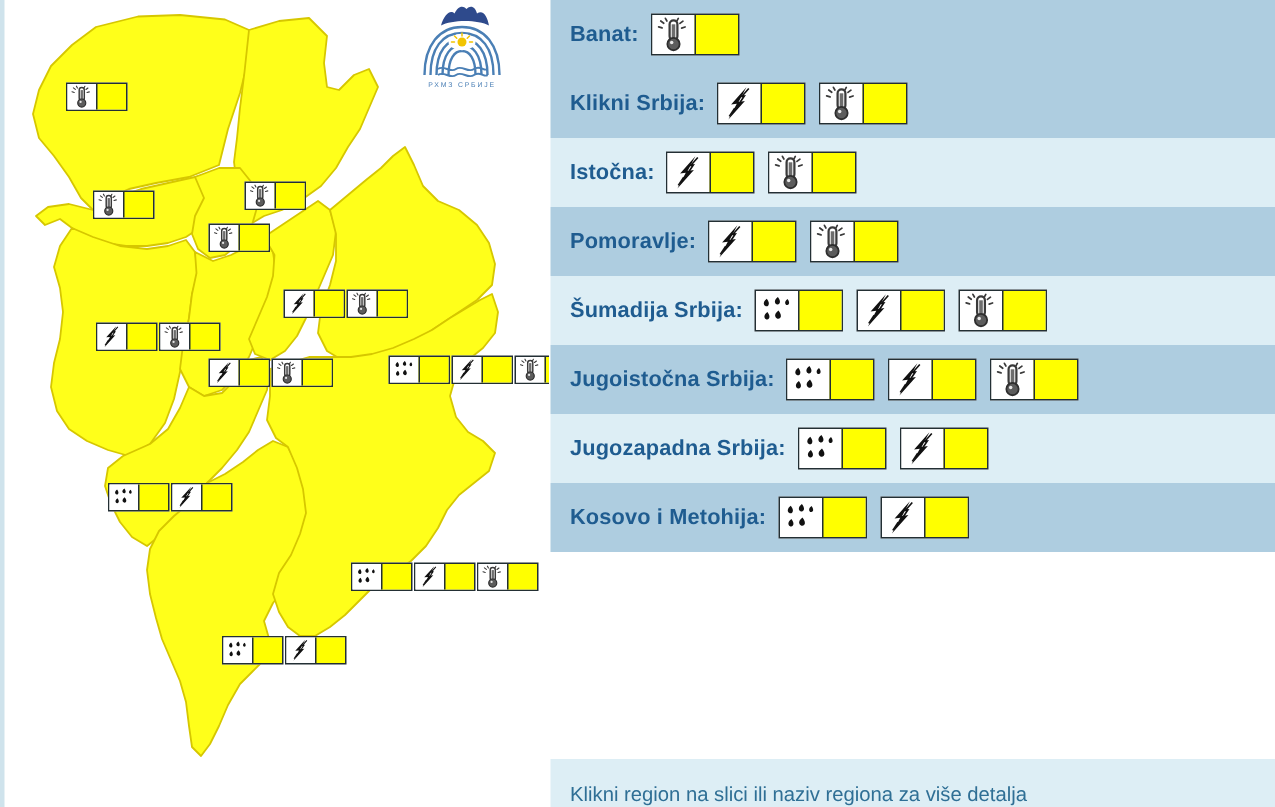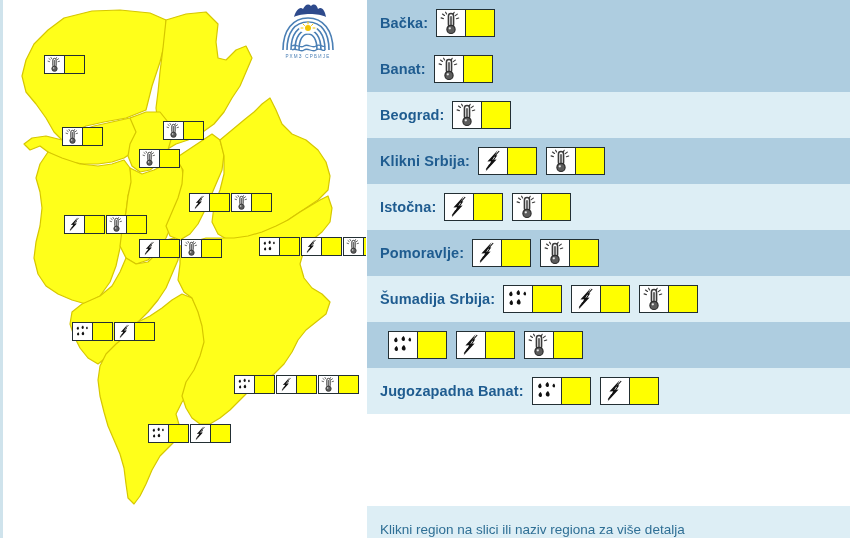--- a/index.html
+++ b/index.html
@@ -525,21 +525,21 @@
             </svg>
             <span class="lvl" style="background: rgb(255, 255, 0);"></span>
           </div>
         </div>
       </div>
   </div>
 
   <div id="table-panel">
     <div id="region-list">
         <div class="region-row odd">
-          <span class="region-name">Bačka:</span>
+          <span class="region-name">Banat:</span>
           <div class="icons-slot">
             <div class="wbox lg">
               <svg width="28" height="26" viewBox="0 0 28 26" class="sym">
                 <g stroke="#3a3a3a" stroke-width="1.15" stroke-linecap="round">
                   <line x1="7.5" y1="5.5" x2="5.5" y2="4"></line>
                   <line x1="6.4" y1="8.6" x2="4.1" y2="7.9"></line>
                   <line x1="9.6" y1="4" x2="8.6" y2="2.2"></line>
                   <line x1="18.3" y1="5.6" x2="20.3" y2="4.1"></line>
                   <line x1="19.4" y1="8.7" x2="21.7" y2="8"></line>
                   <line x1="16.2" y1="4.1" x2="17.2" y2="2.3"></line>
@@ -547,65 +547,81 @@
                 <rect x="11.4" y="3.6" width="5.2" height="13.2" rx="2.6" fill="#ffffff" stroke="#3a3a3a" stroke-width="1.5"></rect>
                 <rect x="12.8" y="6.2" width="2.4" height="10" fill="#6d6d6d"></rect>
                 <circle cx="14" cy="19.4" r="4.1" fill="#5c5c5c" stroke="#2e2e2e" stroke-width="1.2"></circle>
                 <circle cx="12.8" cy="18.3" r="1.15" fill="#ffffff" opacity="0.85"></circle>
               </svg>
               <span class="lvl" style="background: rgb(255, 255, 0);"></span>
             </div>
           </div>
         </div>
         <div class="region-row odd">
-          <span class="region-name">Banat:</span>
+          <span class="region-name">Klikni Srbija:</span>
           <div class="icons-slot">
+            <div class="wbox lg">
+              <svg width="28" height="26" viewBox="0 0 28 26" class="sym">
+                <path d="M18.6,2.2 L8.4,13.6 L12.2,13.2 L6.6,23.6 L17.6,11.4 L13.4,12.0 Z" fill="#111111"></path>
+                <path d="M20.2,3.0 L15.6,8.2 L17.2,8.0 L13.2,14.0" fill="none" stroke="#111111" stroke-width="1.1"></path>
+                <path d="M10.8,16.2 L7.2,21.6" fill="none" stroke="#111111" stroke-width="1.1"></path>
+              </svg>
+              <span class="lvl" style="background: rgb(255, 255, 0);"></span>
+            </div>
             <div class="wbox lg">
               <svg width="28" height="26" viewBox="0 0 28 26" class="sym">
                 <g stroke="#3a3a3a" stroke-width="1.15" stroke-linecap="round">
                   <line x1="7.5" y1="5.5" x2="5.5" y2="4"></line>
                   <line x1="6.4" y1="8.6" x2="4.1" y2="7.9"></line>
                   <line x1="9.6" y1="4" x2="8.6" y2="2.2"></line>
                   <line x1="18.3" y1="5.6" x2="20.3" y2="4.1"></line>
                   <line x1="19.4" y1="8.7" x2="21.7" y2="8"></line>
                   <line x1="16.2" y1="4.1" x2="17.2" y2="2.3"></line>
                 </g>
                 <rect x="11.4" y="3.6" width="5.2" height="13.2" rx="2.6" fill="#ffffff" stroke="#3a3a3a" stroke-width="1.5"></rect>
                 <rect x="12.8" y="6.2" width="2.4" height="10" fill="#6d6d6d"></rect>
                 <circle cx="14" cy="19.4" r="4.1" fill="#5c5c5c" stroke="#2e2e2e" stroke-width="1.2"></circle>
                 <circle cx="12.8" cy="18.3" r="1.15" fill="#ffffff" opacity="0.85"></circle>
               </svg>
               <span class="lvl" style="background: rgb(255, 255, 0);"></span>
             </div>
           </div>
         </div>
         <div class="region-row even">
-          <span class="region-name">Beograd:</span>
+          <span class="region-name">Istočna:</span>
           <div class="icons-slot">
+            <div class="wbox lg">
+              <svg width="28" height="26" viewBox="0 0 28 26" class="sym">
+                <path d="M18.6,2.2 L8.4,13.6 L12.2,13.2 L6.6,23.6 L17.6,11.4 L13.4,12.0 Z" fill="#111111"></path>
+                <path d="M20.2,3.0 L15.6,8.2 L17.2,8.0 L13.2,14.0" fill="none" stroke="#111111" stroke-width="1.1"></path>
+                <path d="M10.8,16.2 L7.2,21.6" fill="none" stroke="#111111" stroke-width="1.1"></path>
+              </svg>
+              <span class="lvl" style="background: rgb(255, 255, 0);"></span>
+            </div>
             <div class="wbox lg">
               <svg width="28" height="26" viewBox="0 0 28 26" class="sym">
                 <g stroke="#3a3a3a" stroke-width="1.15" stroke-linecap="round">
                   <line x1="7.5" y1="5.5" x2="5.5" y2="4"></line>
                   <line x1="6.4" y1="8.6" x2="4.1" y2="7.9"></line>
                   <line x1="9.6" y1="4" x2="8.6" y2="2.2"></line>
                   <line x1="18.3" y1="5.6" x2="20.3" y2="4.1"></line>
                   <line x1="19.4" y1="8.7" x2="21.7" y2="8"></line>
                   <line x1="16.2" y1="4.1" x2="17.2" y2="2.3"></line>
                 </g>
                 <rect x="11.4" y="3.6" width="5.2" height="13.2" rx="2.6" fill="#ffffff" stroke="#3a3a3a" stroke-width="1.5"></rect>
                 <rect x="12.8" y="6.2" width="2.4" height="10" fill="#6d6d6d"></rect>
                 <circle cx="14" cy="19.4" r="4.1" fill="#5c5c5c" stroke="#2e2e2e" stroke-width="1.2"></circle>
                 <circle cx="12.8" cy="18.3" r="1.15" fill="#ffffff" opacity="0.85"></circle>
               </svg>
               <span class="lvl" style="background: rgb(255, 255, 0);"></span>
             </div>
           </div>
         </div>
         <div class="region-row odd">
-          <span class="region-name">Klikni Srbija:</span>
+          <span class="region-name">Pomoravlje:</span>
           <div class="icons-slot">
             <div class="wbox lg">
               <svg width="28" height="26" viewBox="0 0 28 26" class="sym">
                 <path d="M18.6,2.2 L8.4,13.6 L12.2,13.2 L6.6,23.6 L17.6,11.4 L13.4,12.0 Z" fill="#111111"></path>
                 <path d="M20.2,3.0 L15.6,8.2 L17.2,8.0 L13.2,14.0" fill="none" stroke="#111111" stroke-width="1.1"></path>
                 <path d="M10.8,16.2 L7.2,21.6" fill="none" stroke="#111111" stroke-width="1.1"></path>
               </svg>
               <span class="lvl" style="background: rgb(255, 255, 0);"></span>
             </div>
             <div class="wbox lg">
@@ -621,22 +637,34 @@
                 <rect x="11.4" y="3.6" width="5.2" height="13.2" rx="2.6" fill="#ffffff" stroke="#3a3a3a" stroke-width="1.5"></rect>
                 <rect x="12.8" y="6.2" width="2.4" height="10" fill="#6d6d6d"></rect>
                 <circle cx="14" cy="19.4" r="4.1" fill="#5c5c5c" stroke="#2e2e2e" stroke-width="1.2"></circle>
                 <circle cx="12.8" cy="18.3" r="1.15" fill="#ffffff" opacity="0.85"></circle>
               </svg>
               <span class="lvl" style="background: rgb(255, 255, 0);"></span>
             </div>
           </div>
         </div>
         <div class="region-row even">
-          <span class="region-name">Istočna:</span>
+          <span class="region-name">Šumadija Srbija:</span>
           <div class="icons-slot">
+            <div class="wbox lg">
+              <svg width="28" height="26" viewBox="0 0 28 26" class="sym">
+                <g fill="#111111">
+                  <path d="M7.2,5.2 C8.6,7.0 9.0,8.6 8.2,9.6 C7.4,10.6 6.0,10.3 5.4,9.2 C4.8,8.1 5.4,6.5 7.2,5.2 Z"></path>
+                  <path d="M14.6,4.0 C16.0,5.8 16.4,7.4 15.6,8.4 C14.8,9.4 13.4,9.1 12.8,8.0 C12.2,6.9 12.8,5.3 14.6,4.0 Z"></path>
+                  <path d="M21.0,5.4 C22.1,6.8 22.4,8.1 21.8,8.9 C21.2,9.7 20.1,9.5 19.6,8.6 C19.1,7.7 19.6,6.4 21.0,5.4 Z"></path>
+                  <path d="M7.6,14.0 C9.0,15.8 9.4,17.4 8.6,18.4 C7.8,19.4 6.4,19.1 5.8,18.0 C5.2,16.9 5.8,15.3 7.6,14.0 Z"></path>
+                  <path d="M15.0,13.0 C16.6,15.0 17.1,16.8 16.2,17.9 C15.3,19.0 13.7,18.7 13.0,17.4 C12.3,16.1 13.0,14.4 15.0,13.0 Z"></path>
+                </g>
+              </svg>
+              <span class="lvl" style="background: rgb(255, 255, 0);"></span>
+            </div>
             <div class="wbox lg">
               <svg width="28" height="26" viewBox="0 0 28 26" class="sym">
                 <path d="M18.6,2.2 L8.4,13.6 L12.2,13.2 L6.6,23.6 L17.6,11.4 L13.4,12.0 Z" fill="#111111"></path>
                 <path d="M20.2,3.0 L15.6,8.2 L17.2,8.0 L13.2,14.0" fill="none" stroke="#111111" stroke-width="1.1"></path>
                 <path d="M10.8,16.2 L7.2,21.6" fill="none" stroke="#111111" stroke-width="1.1"></path>
               </svg>
               <span class="lvl" style="background: rgb(255, 255, 0);"></span>
             </div>
             <div class="wbox lg">
               <svg width="28" height="26" viewBox="0 0 28 26" class="sym">
@@ -651,22 +679,34 @@
                 <rect x="11.4" y="3.6" width="5.2" height="13.2" rx="2.6" fill="#ffffff" stroke="#3a3a3a" stroke-width="1.5"></rect>
                 <rect x="12.8" y="6.2" width="2.4" height="10" fill="#6d6d6d"></rect>
                 <circle cx="14" cy="19.4" r="4.1" fill="#5c5c5c" stroke="#2e2e2e" stroke-width="1.2"></circle>
                 <circle cx="12.8" cy="18.3" r="1.15" fill="#ffffff" opacity="0.85"></circle>
               </svg>
               <span class="lvl" style="background: rgb(255, 255, 0);"></span>
             </div>
           </div>
         </div>
         <div class="region-row odd">
-          <span class="region-name">Pomoravlje:</span>
+          <span class="region-name">Jugoistočna Srbija:</span>
           <div class="icons-slot">
+            <div class="wbox lg">
+              <svg width="28" height="26" viewBox="0 0 28 26" class="sym">
+                <g fill="#111111">
+                  <path d="M7.2,5.2 C8.6,7.0 9.0,8.6 8.2,9.6 C7.4,10.6 6.0,10.3 5.4,9.2 C4.8,8.1 5.4,6.5 7.2,5.2 Z"></path>
+                  <path d="M14.6,4.0 C16.0,5.8 16.4,7.4 15.6,8.4 C14.8,9.4 13.4,9.1 12.8,8.0 C12.2,6.9 12.8,5.3 14.6,4.0 Z"></path>
+                  <path d="M21.0,5.4 C22.1,6.8 22.4,8.1 21.8,8.9 C21.2,9.7 20.1,9.5 19.6,8.6 C19.1,7.7 19.6,6.4 21.0,5.4 Z"></path>
+                  <path d="M7.6,14.0 C9.0,15.8 9.4,17.4 8.6,18.4 C7.8,19.4 6.4,19.1 5.8,18.0 C5.2,16.9 5.8,15.3 7.6,14.0 Z"></path>
+                  <path d="M15.0,13.0 C16.6,15.0 17.1,16.8 16.2,17.9 C15.3,19.0 13.7,18.7 13.0,17.4 C12.3,16.1 13.0,14.4 15.0,13.0 Z"></path>
+                </g>
+              </svg>
+              <span class="lvl" style="background: rgb(255, 255, 0);"></span>
+            </div>
             <div class="wbox lg">
               <svg width="28" height="26" viewBox="0 0 28 26" class="sym">
                 <path d="M18.6,2.2 L8.4,13.6 L12.2,13.2 L6.6,23.6 L17.6,11.4 L13.4,12.0 Z" fill="#111111"></path>
                 <path d="M20.2,3.0 L15.6,8.2 L17.2,8.0 L13.2,14.0" fill="none" stroke="#111111" stroke-width="1.1"></path>
                 <path d="M10.8,16.2 L7.2,21.6" fill="none" stroke="#111111" stroke-width="1.1"></path>
               </svg>
               <span class="lvl" style="background: rgb(255, 255, 0);"></span>
             </div>
             <div class="wbox lg">
               <svg width="28" height="26" viewBox="0 0 28 26" class="sym">
@@ -681,21 +721,21 @@
                 <rect x="11.4" y="3.6" width="5.2" height="13.2" rx="2.6" fill="#ffffff" stroke="#3a3a3a" stroke-width="1.5"></rect>
                 <rect x="12.8" y="6.2" width="2.4" height="10" fill="#6d6d6d"></rect>
                 <circle cx="14" cy="19.4" r="4.1" fill="#5c5c5c" stroke="#2e2e2e" stroke-width="1.2"></circle>
                 <circle cx="12.8" cy="18.3" r="1.15" fill="#ffffff" opacity="0.85"></circle>
               </svg>
               <span class="lvl" style="background: rgb(255, 255, 0);"></span>
             </div>
           </div>
         </div>
         <div class="region-row even">
-          <span class="region-name">Šumadija Srbija:</span>
+          <span class="region-name">Jugozapadna Srbija:</span>
           <div class="icons-slot">
             <div class="wbox lg">
               <svg width="28" height="26" viewBox="0 0 28 26" class="sym">
                 <g fill="#111111">
                   <path d="M7.2,5.2 C8.6,7.0 9.0,8.6 8.2,9.6 C7.4,10.6 6.0,10.3 5.4,9.2 C4.8,8.1 5.4,6.5 7.2,5.2 Z"></path>
                   <path d="M14.6,4.0 C16.0,5.8 16.4,7.4 15.6,8.4 C14.8,9.4 13.4,9.1 12.8,8.0 C12.2,6.9 12.8,5.3 14.6,4.0 Z"></path>
                   <path d="M21.0,5.4 C22.1,6.8 22.4,8.1 21.8,8.9 C21.2,9.7 20.1,9.5 19.6,8.6 C19.1,7.7 19.6,6.4 21.0,5.4 Z"></path>
                   <path d="M7.6,14.0 C9.0,15.8 9.4,17.4 8.6,18.4 C7.8,19.4 6.4,19.1 5.8,18.0 C5.2,16.9 5.8,15.3 7.6,14.0 Z"></path>
                   <path d="M15.0,13.0 C16.6,15.0 17.1,16.8 16.2,17.9 C15.3,19.0 13.7,18.7 13.0,17.4 C12.3,16.1 13.0,14.4 15.0,13.0 Z"></path>
                 </g>
@@ -703,40 +743,24 @@
               <span class="lvl" style="background: rgb(255, 255, 0);"></span>
             </div>
             <div class="wbox lg">
               <svg width="28" height="26" viewBox="0 0 28 26" class="sym">
                 <path d="M18.6,2.2 L8.4,13.6 L12.2,13.2 L6.6,23.6 L17.6,11.4 L13.4,12.0 Z" fill="#111111"></path>
                 <path d="M20.2,3.0 L15.6,8.2 L17.2,8.0 L13.2,14.0" fill="none" stroke="#111111" stroke-width="1.1"></path>
                 <path d="M10.8,16.2 L7.2,21.6" fill="none" stroke="#111111" stroke-width="1.1"></path>
               </svg>
               <span class="lvl" style="background: rgb(255, 255, 0);"></span>
             </div>
-            <div class="wbox lg">
-              <svg width="28" height="26" viewBox="0 0 28 26" class="sym">
-                <g stroke="#3a3a3a" stroke-width="1.15" stroke-linecap="round">
-                  <line x1="7.5" y1="5.5" x2="5.5" y2="4"></line>
-                  <line x1="6.4" y1="8.6" x2="4.1" y2="7.9"></line>
-                  <line x1="9.6" y1="4" x2="8.6" y2="2.2"></line>
-                  <line x1="18.3" y1="5.6" x2="20.3" y2="4.1"></line>
-                  <line x1="19.4" y1="8.7" x2="21.7" y2="8"></line>
-                  <line x1="16.2" y1="4.1" x2="17.2" y2="2.3"></line>
-                </g>
-                <rect x="11.4" y="3.6" width="5.2" height="13.2" rx="2.6" fill="#ffffff" stroke="#3a3a3a" stroke-width="1.5"></rect>
-                <rect x="12.8" y="6.2" width="2.4" height="10" fill="#6d6d6d"></rect>
-                <circle cx="14" cy="19.4" r="4.1" fill="#5c5c5c" stroke="#2e2e2e" stroke-width="1.2"></circle>
-                <circle cx="12.8" cy="18.3" r="1.15" fill="#ffffff" opacity="0.85"></circle>
-              </svg>
-              <span class="lvl" style="background: rgb(255, 255, 0);"></span>
-            </div>
           </div>
         </div>
         <div class="region-row odd">
+          <span class="region-name">Kosovo i Metohija:</span>
           <div class="icons-slot">
             <div class="wbox lg">
               <svg width="28" height="26" viewBox="0 0 28 26" class="sym">
                 <g fill="#111111">
                   <path d="M7.2,5.2 C8.6,7.0 9.0,8.6 8.2,9.6 C7.4,10.6 6.0,10.3 5.4,9.2 C4.8,8.1 5.4,6.5 7.2,5.2 Z"></path>
                   <path d="M14.6,4.0 C16.0,5.8 16.4,7.4 15.6,8.4 C14.8,9.4 13.4,9.1 12.8,8.0 C12.2,6.9 12.8,5.3 14.6,4.0 Z"></path>
                   <path d="M21.0,5.4 C22.1,6.8 22.4,8.1 21.8,8.9 C21.2,9.7 20.1,9.5 19.6,8.6 C19.1,7.7 19.6,6.4 21.0,5.4 Z"></path>
                   <path d="M7.6,14.0 C9.0,15.8 9.4,17.4 8.6,18.4 C7.8,19.4 6.4,19.1 5.8,18.0 C5.2,16.9 5.8,15.3 7.6,14.0 Z"></path>
                   <path d="M15.0,13.0 C16.6,15.0 17.1,16.8 16.2,17.9 C15.3,19.0 13.7,18.7 13.0,17.4 C12.3,16.1 13.0,14.4 15.0,13.0 Z"></path>
                 </g>
@@ -744,62 +768,20 @@
               <span class="lvl" style="background: rgb(255, 255, 0);"></span>
             </div>
             <div class="wbox lg">
               <svg width="28" height="26" viewBox="0 0 28 26" class="sym">
                 <path d="M18.6,2.2 L8.4,13.6 L12.2,13.2 L6.6,23.6 L17.6,11.4 L13.4,12.0 Z" fill="#111111"></path>
                 <path d="M20.2,3.0 L15.6,8.2 L17.2,8.0 L13.2,14.0" fill="none" stroke="#111111" stroke-width="1.1"></path>
                 <path d="M10.8,16.2 L7.2,21.6" fill="none" stroke="#111111" stroke-width="1.1"></path>
               </svg>
               <span class="lvl" style="background: rgb(255, 255, 0);"></span>
             </div>
-            <div class="wbox lg">
-              <svg width="28" height="26" viewBox="0 0 28 26" class="sym">
-                <g stroke="#3a3a3a" stroke-width="1.15" stroke-linecap="round">
-                  <line x1="7.5" y1="5.5" x2="5.5" y2="4"></line>
-                  <line x1="6.4" y1="8.6" x2="4.1" y2="7.9"></line>
-                  <line x1="9.6" y1="4" x2="8.6" y2="2.2"></line>
-                  <line x1="18.3" y1="5.6" x2="20.3" y2="4.1"></line>
-                  <line x1="19.4" y1="8.7" x2="21.7" y2="8"></line>
-                  <line x1="16.2" y1="4.1" x2="17.2" y2="2.3"></line>
-                </g>
-                <rect x="11.4" y="3.6" width="5.2" height="13.2" rx="2.6" fill="#ffffff" stroke="#3a3a3a" stroke-width="1.5"></rect>
-                <rect x="12.8" y="6.2" width="2.4" height="10" fill="#6d6d6d"></rect>
-                <circle cx="14" cy="19.4" r="4.1" fill="#5c5c5c" stroke="#2e2e2e" stroke-width="1.2"></circle>
-                <circle cx="12.8" cy="18.3" r="1.15" fill="#ffffff" opacity="0.85"></circle>
-              </svg>
-              <span class="lvl" style="background: rgb(255, 255, 0);"></span>
-            </div>
-          </div>
-        </div>
-        <div class="region-row even">
-          <span class="region-name">Jugozapadna Banat:</span>
-          <div class="icons-slot">
-            <div class="wbox lg">
-              <svg width="28" height="26" viewBox="0 0 28 26" class="sym">
-                <g fill="#111111">
-                  <path d="M7.2,5.2 C8.6,7.0 9.0,8.6 8.2,9.6 C7.4,10.6 6.0,10.3 5.4,9.2 C4.8,8.1 5.4,6.5 7.2,5.2 Z"></path>
-                  <path d="M14.6,4.0 C16.0,5.8 16.4,7.4 15.6,8.4 C14.8,9.4 13.4,9.1 12.8,8.0 C12.2,6.9 12.8,5.3 14.6,4.0 Z"></path>
-                  <path d="M21.0,5.4 C22.1,6.8 22.4,8.1 21.8,8.9 C21.2,9.7 20.1,9.5 19.6,8.6 C19.1,7.7 19.6,6.4 21.0,5.4 Z"></path>
-                  <path d="M7.6,14.0 C9.0,15.8 9.4,17.4 8.6,18.4 C7.8,19.4 6.4,19.1 5.8,18.0 C5.2,16.9 5.8,15.3 7.6,14.0 Z"></path>
-                  <path d="M15.0,13.0 C16.6,15.0 17.1,16.8 16.2,17.9 C15.3,19.0 13.7,18.7 13.0,17.4 C12.3,16.1 13.0,14.4 15.0,13.0 Z"></path>
-                </g>
-              </svg>
-              <span class="lvl" style="background: rgb(255, 255, 0);"></span>
-            </div>
-            <div class="wbox lg">
-              <svg width="28" height="26" viewBox="0 0 28 26" class="sym">
-                <path d="M18.6,2.2 L8.4,13.6 L12.2,13.2 L6.6,23.6 L17.6,11.4 L13.4,12.0 Z" fill="#111111"></path>
-                <path d="M20.2,3.0 L15.6,8.2 L17.2,8.0 L13.2,14.0" fill="none" stroke="#111111" stroke-width="1.1"></path>
-                <path d="M10.8,16.2 L7.2,21.6" fill="none" stroke="#111111" stroke-width="1.1"></path>
-              </svg>
-              <span class="lvl" style="background: rgb(255, 255, 0);"></span>
-            </div>
           </div>
         </div>
       </div>
     <div id="footer-holder" style="position: absolute; left: 1px; top: 506px; width: 483px;">
         <div id="footer-note">Klikni region na slici ili naziv regiona za više detalja</div>
       </div>
   </div>
 
 </div>
 

